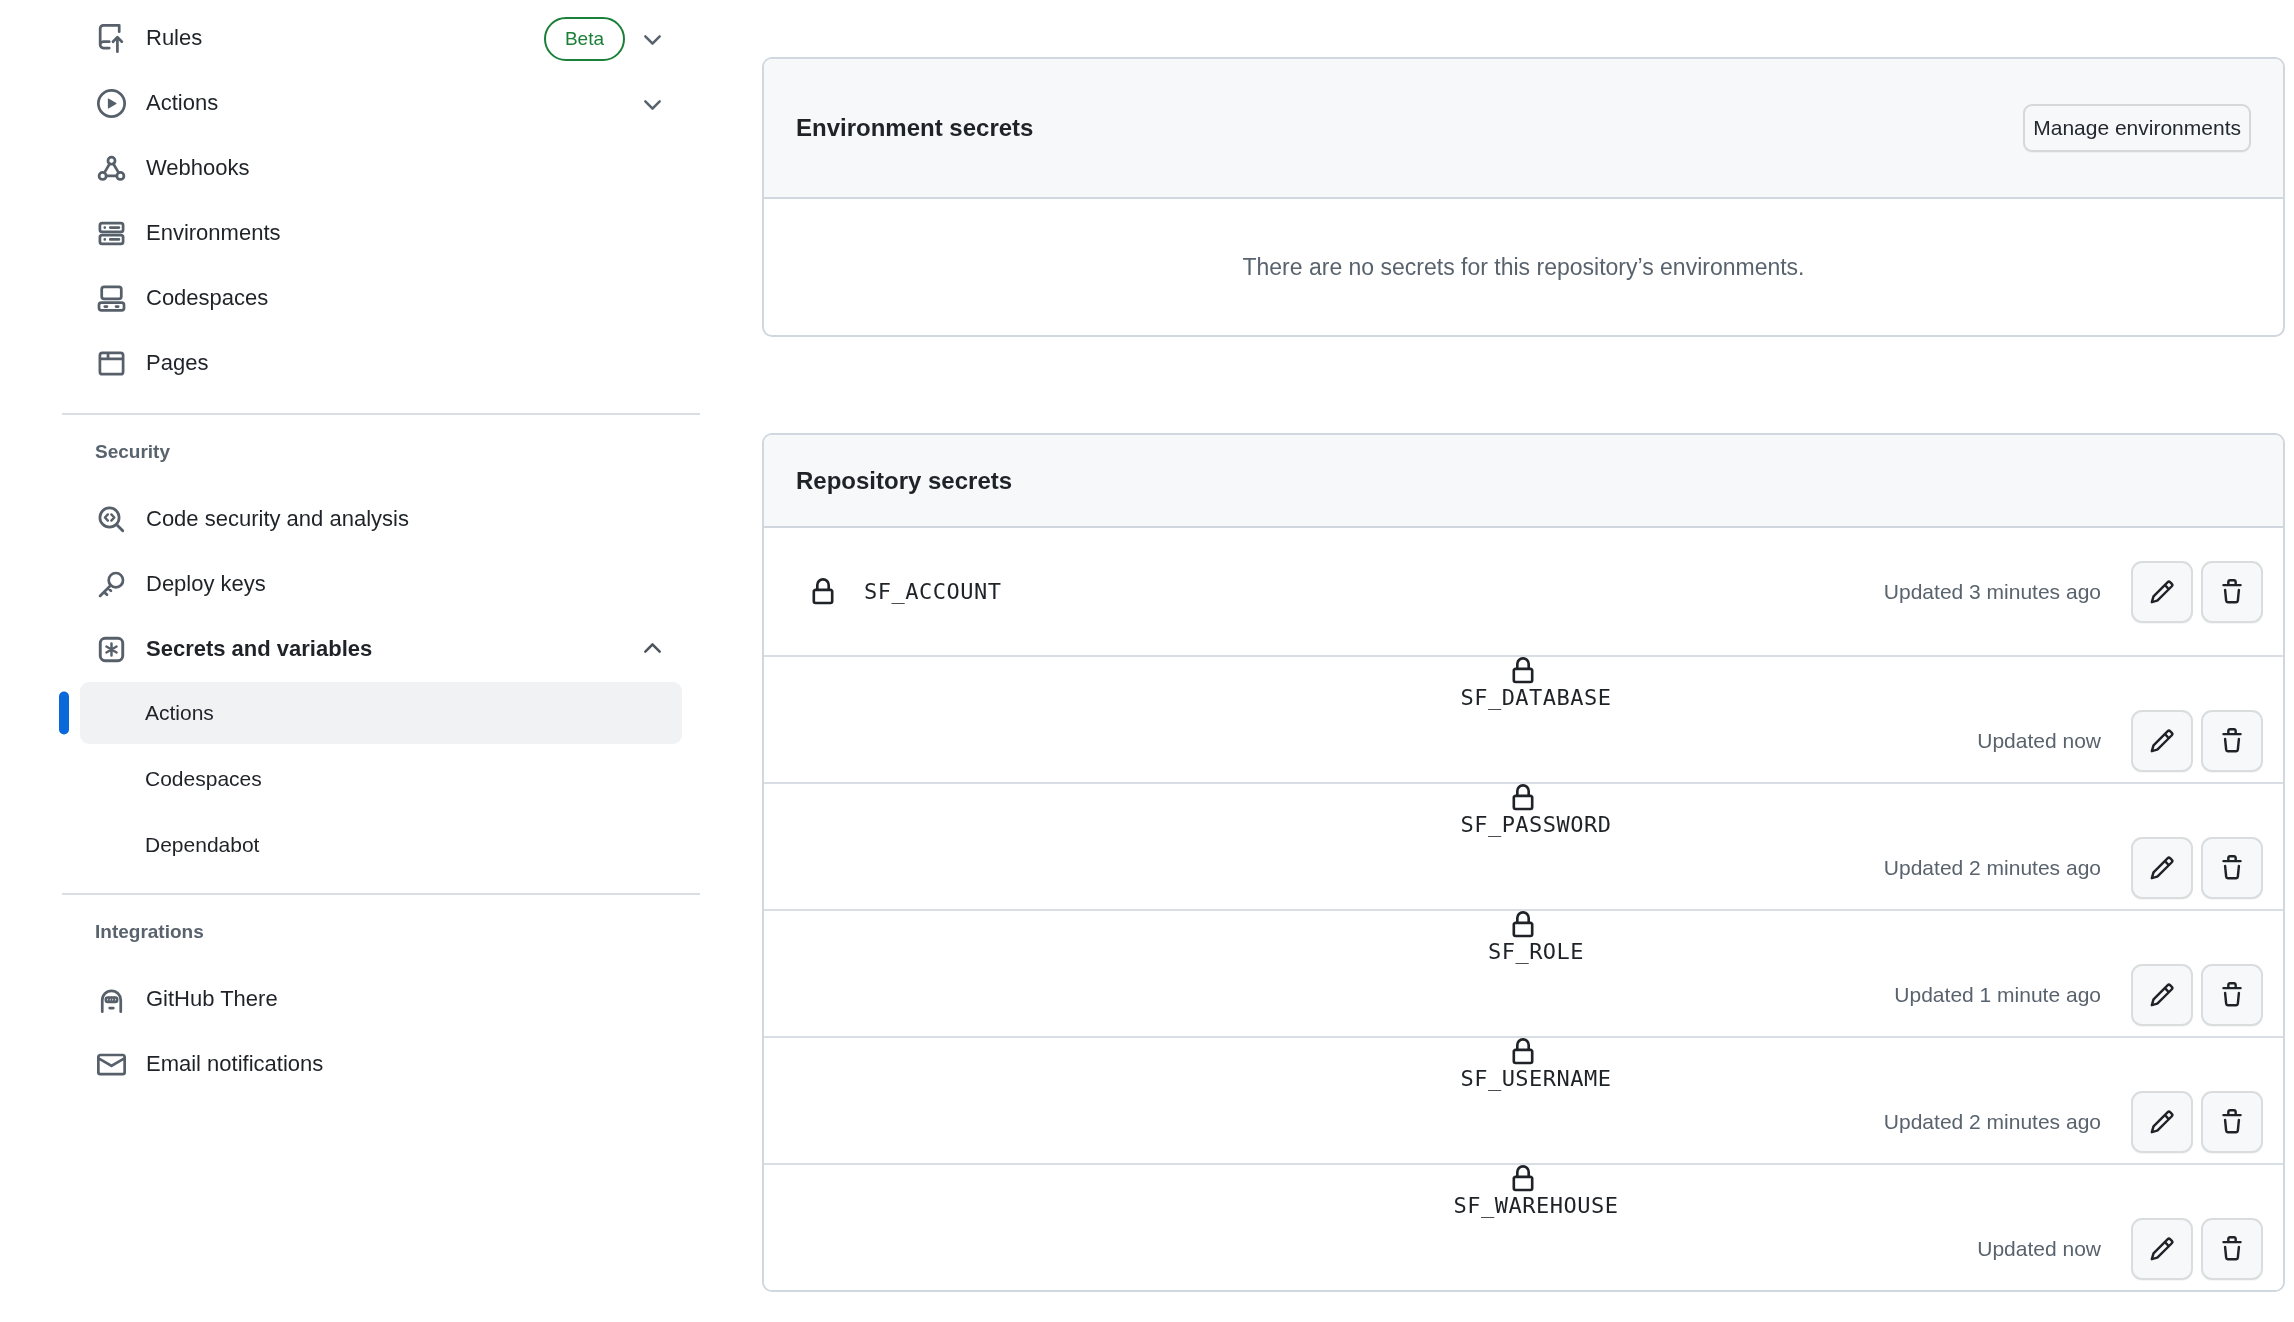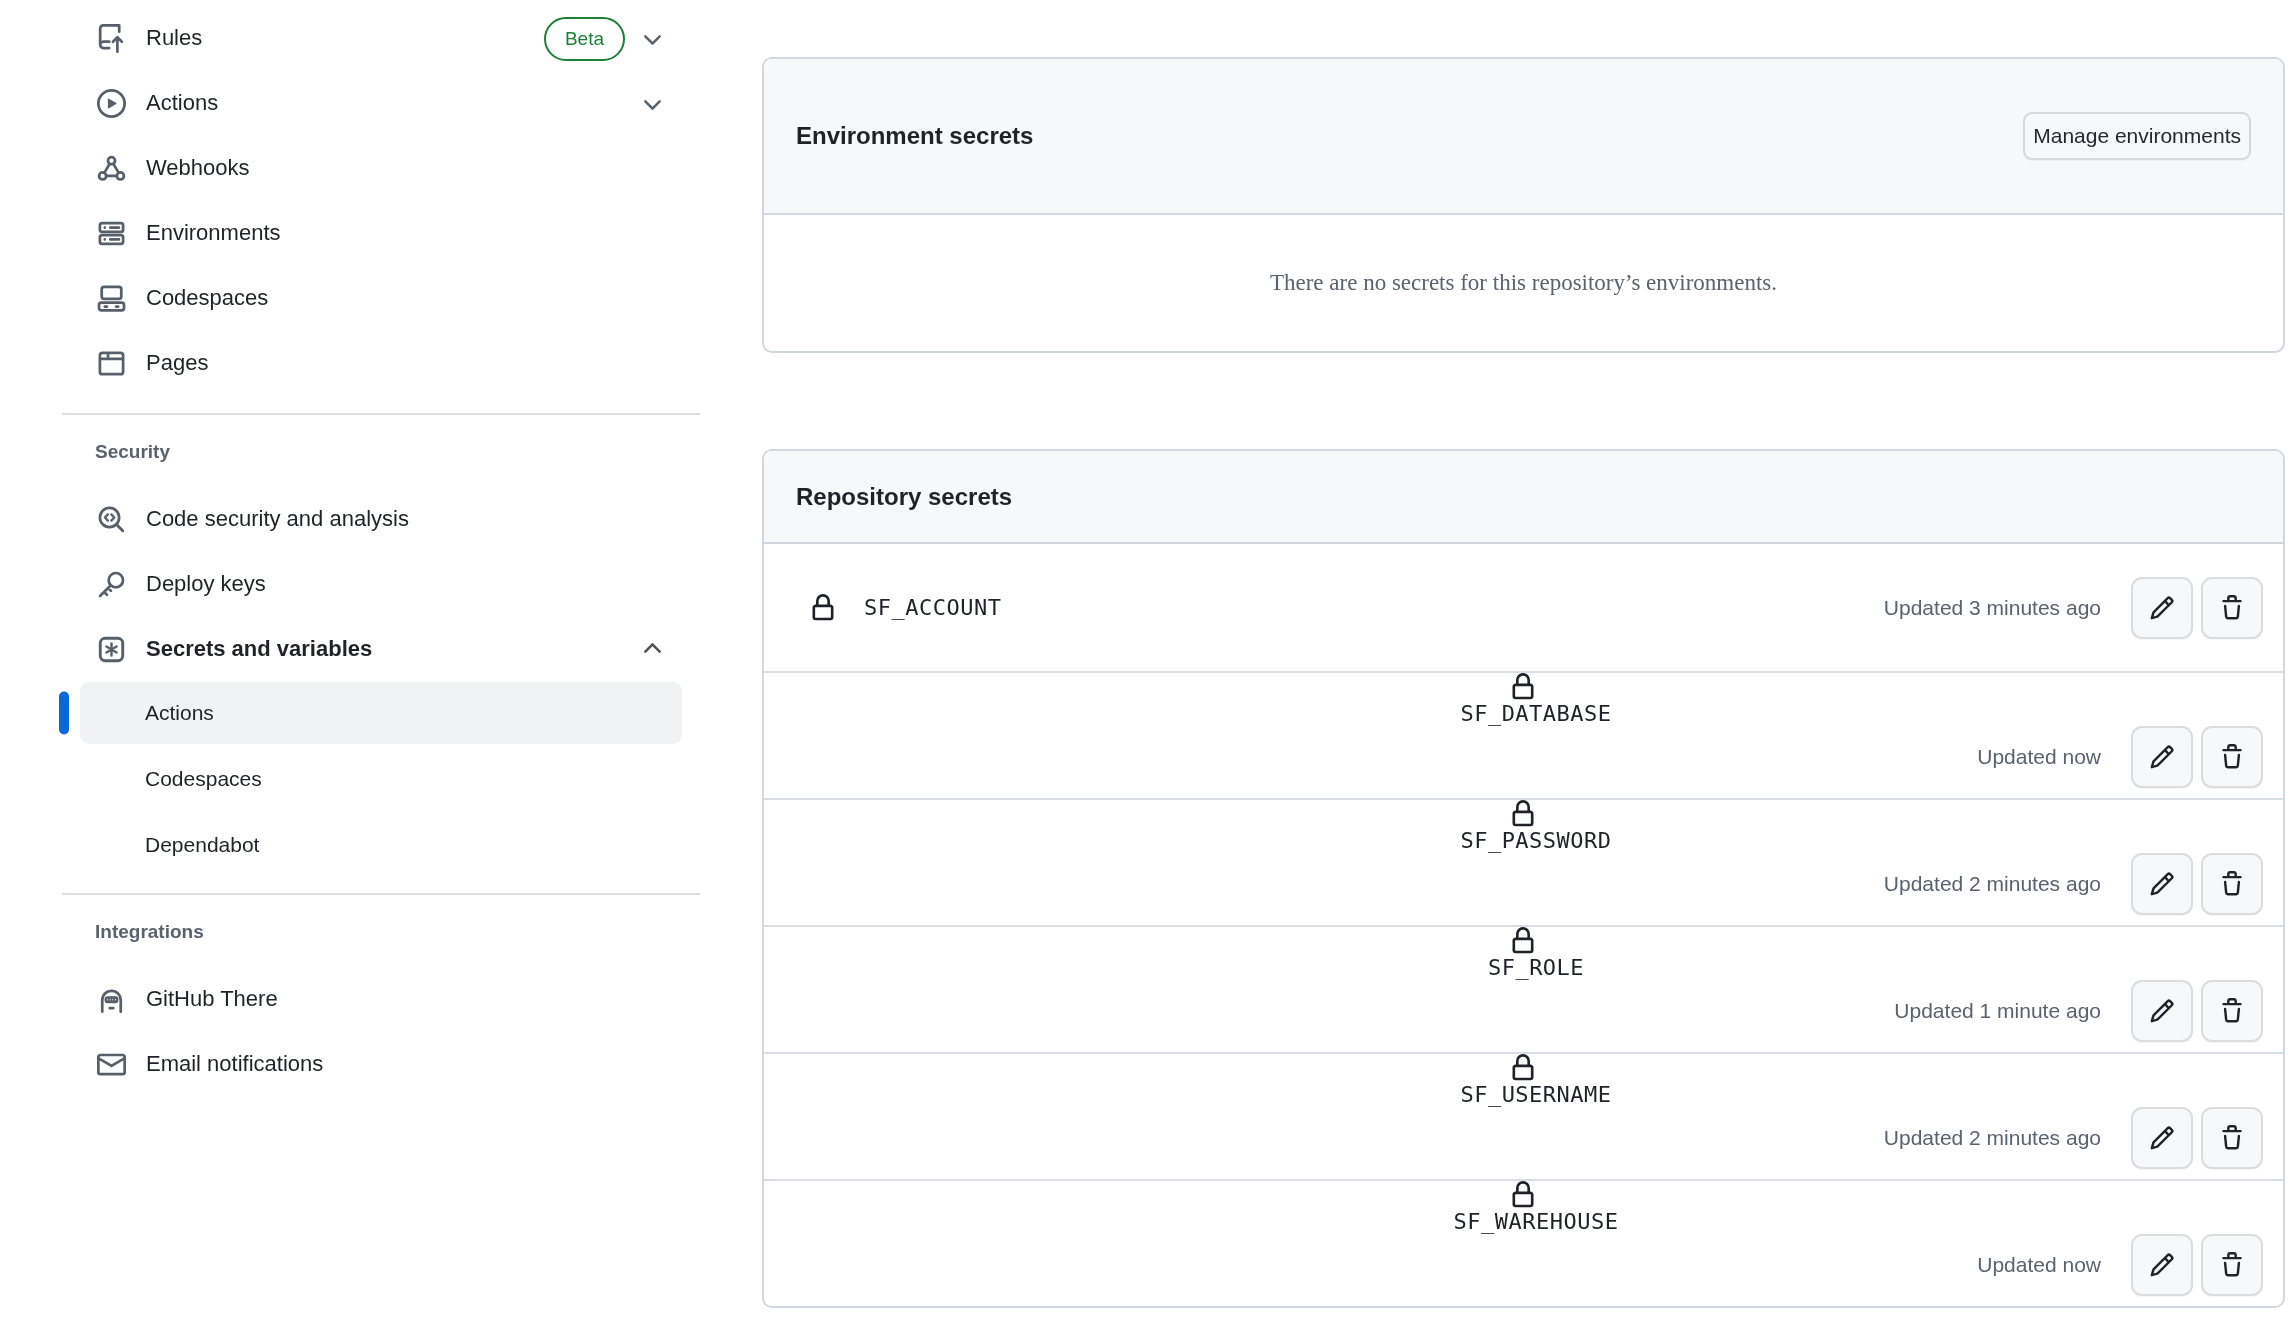--- a/index.html
+++ b/index.html
@@ -50,32 +50,32 @@
   
   .main { flex:1; padding:57px 42px 0 28px; max-width:1593px; }
   .card {
     width:1523px; border:2px solid #d0d7de; border-radius:10px;
     background:#ffffff; overflow:hidden;
   }
   .card-header {
     display:flex; align-items:center; background:#f6f8fa;
     border-bottom:2px solid #d0d7de; padding:0 32px;
   }
-  .card-header.tall { height:156px; }
+  .card-header.tall { height:140px; }
   .card-header.short { height:93px; }
   .card-title { font-size:24px; font-weight:700; color:#1f2328; }
   .btn {
     margin-left:auto; height:48px; padding:0 8px;
     background:#f6f8fa; border:2px solid rgba(31,35,40,0.15); border-radius:9px;
     font-family:inherit; font-size:21px; font-weight:500; color:#24292f;
     box-shadow:0 1px 0 rgba(31,35,40,0.04); cursor:pointer;
   }
   .empty-body {
     height:136px; display:flex; align-items:center; justify-content:center;
-    font-size:23px; color:#59636e;font-family:Liberation Serif, serif;
+    font-size:23px; color:#59636e;
   }
   .gap { height:96px; }
 
   .secret-row {
     display:flex; align-items:center; height:127px;
     padding:0 20px 0 45px; background:#fff;
   }
   .secret-row + .secret-row { border-top:2px solid #d8dee4;flex-direction:column; }
   .lock { width:28px; height:28px; flex:none; margin-right:27px; }
   .secret-name {

